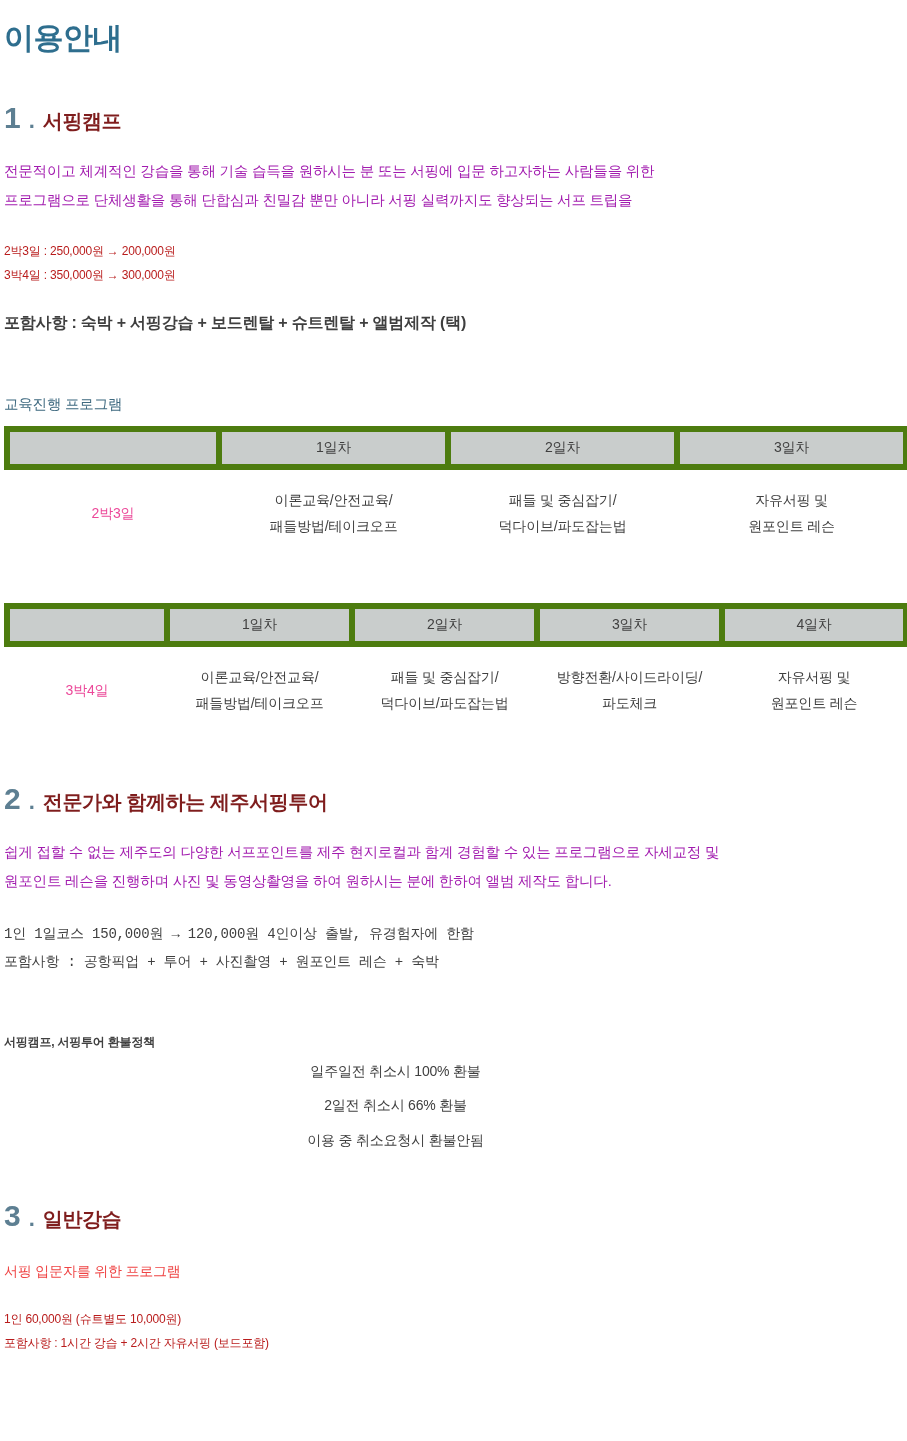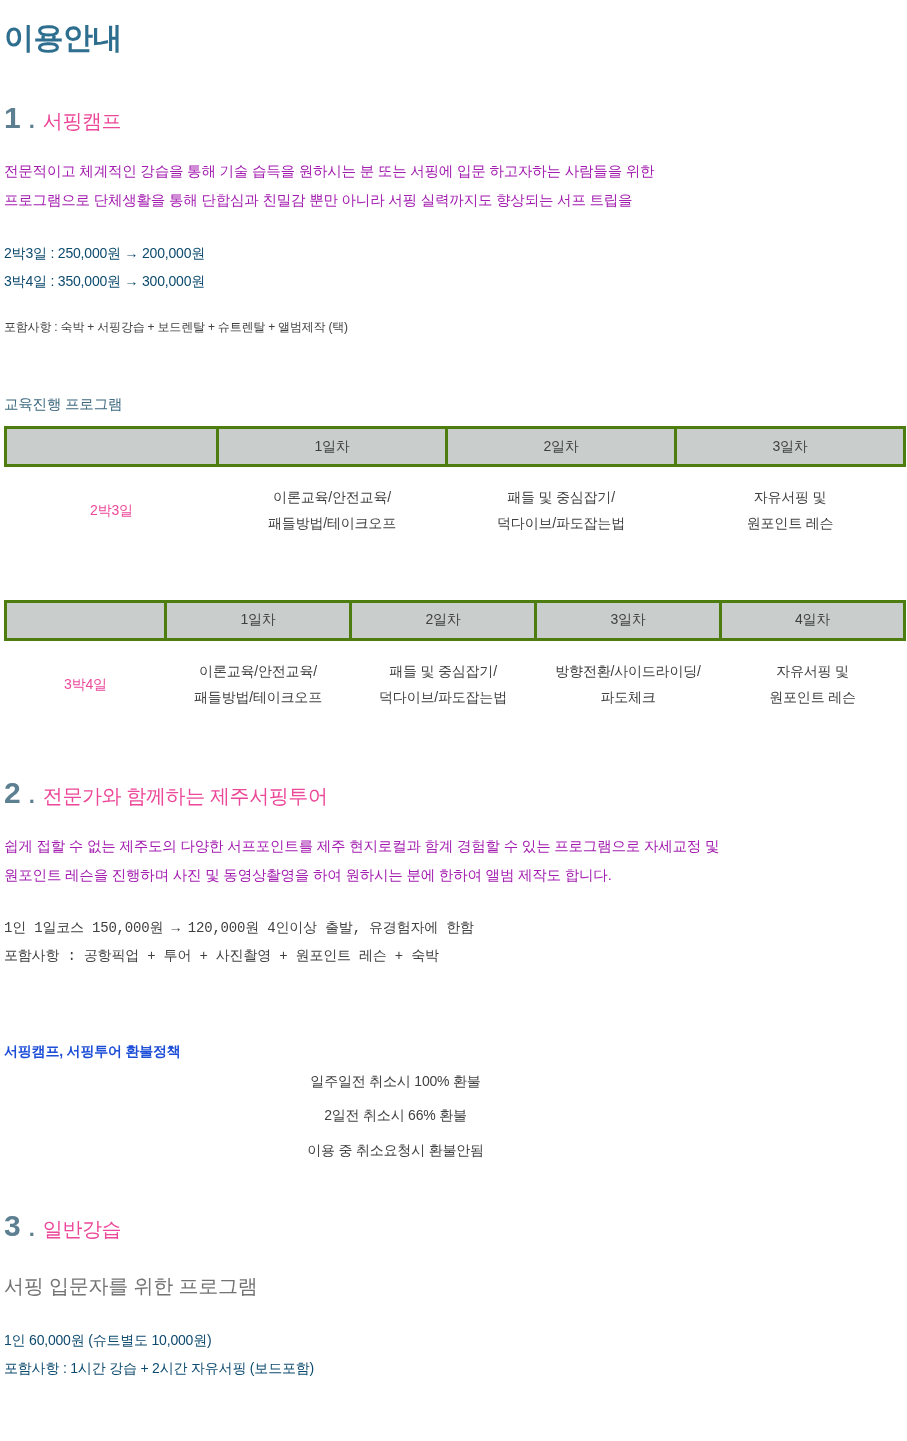--- a/index.html
+++ b/index.html
@@ -45,50 +45,51 @@
     font-family: "Liberation Sans", sans-serif;
   }
   .section-dot {
     color: #5d7f92;
     font-size: 22px;
     font-weight: bold;
     margin-right: 8px;
   }
   .section-title {
     font-size: 20px;
-    font-weight: normal;
-    color: #ec4899;
+    font-weight: bold;
+    color: #7f1d1d;
     letter-spacing: -0.4px;
   }
 
   
   .para {
     font-size: 14.5px;
     line-height: 2.0;
     color: #a21caf;
     margin: 22px 0 0 0;
     letter-spacing: -0.2px;
   }
   .para-line { display: block; }
 
   .price-block {
     margin-top: 24px;
   }
   .price-line {
-    font-size: 14px;
-    line-height: 2.0;
-    color: #0c4a6e;
+    font-size: 12px;
+    line-height: 2.0;
+    color: #b91c1c;
     letter-spacing: -0.2px;
   }
   .include-line {
-    font-size: 12px;
+    font-size: 16px;
     line-height: 2.0;
     color: #3f3f3f;
     margin-top: 20px;
     letter-spacing: -0.2px;
+    font-weight: bold;
   }
 
   .sub-label {
     font-size: 14.5px;
     color: #3f6a80;
     margin-top: 56px;
     margin-bottom: 12px;
     letter-spacing: -0.2px;
   }
 
@@ -99,21 +100,21 @@
     margin-top: 8px;
     table-layout: fixed;
   }
   table.prog th {
     background: #c9cdcc;
     color: #3f3f3f;
     font-size: 14px;
     font-weight: normal;
     height: 38px;
     text-align: center;
-    border: 3px solid #4d7c0f;
+    border: 6px solid #4d7c0f;
     letter-spacing: -0.2px;
   }
   table.prog th.blank {
     background: #c9cdcc;
   }
   table.prog td {
     font-size: 14px;
     text-align: center;
     color: #3f3f3f;
     padding: 18px 4px 20px 4px;
@@ -125,24 +126,24 @@
   }
   table.prog td.rowhead {
     color: #ec4899;
   }
   .cell-line { display: block; }
 
   .table-gap { height: 34px; }
 
   
   .refund-title {
-    font-size: 14px;
-    font-weight: bold;
-    color: #1d4ed8;
-    margin-top: 73px;
+    font-size: 12px;
+    font-weight: bold;
+    color: #404040;
+    margin-top: 58px;
     letter-spacing: -0.2px;
   }
   .refund-line {
     font-size: 14px;
     line-height: 2.05;
     color: #3f3f3f;
     margin-top: 6px;
     letter-spacing: -0.2px;
     text-align: center;
   }
@@ -151,22 +152,22 @@
   .tour-price-block { margin-top: 24px; }
   .tour-price-line {
     font-size: 14px;
     line-height: 2.0;
     color: #3f3f3f;
     letter-spacing: -0.2px;
     font-family: Liberation Mono, monospace;
   }
 
   .basic-desc {
-    font-size: 20px;
-    color: #737373;
+    font-size: 14px;
+    color: #ef4444;
     margin-top: 30px;
     letter-spacing: -0.2px;
   }
   .basic-price {
     font-size: 14px;
     line-height: 2.0;
     color: #3f3f3f;
     margin-top: 26px;
     letter-spacing: -0.2px;
   }

